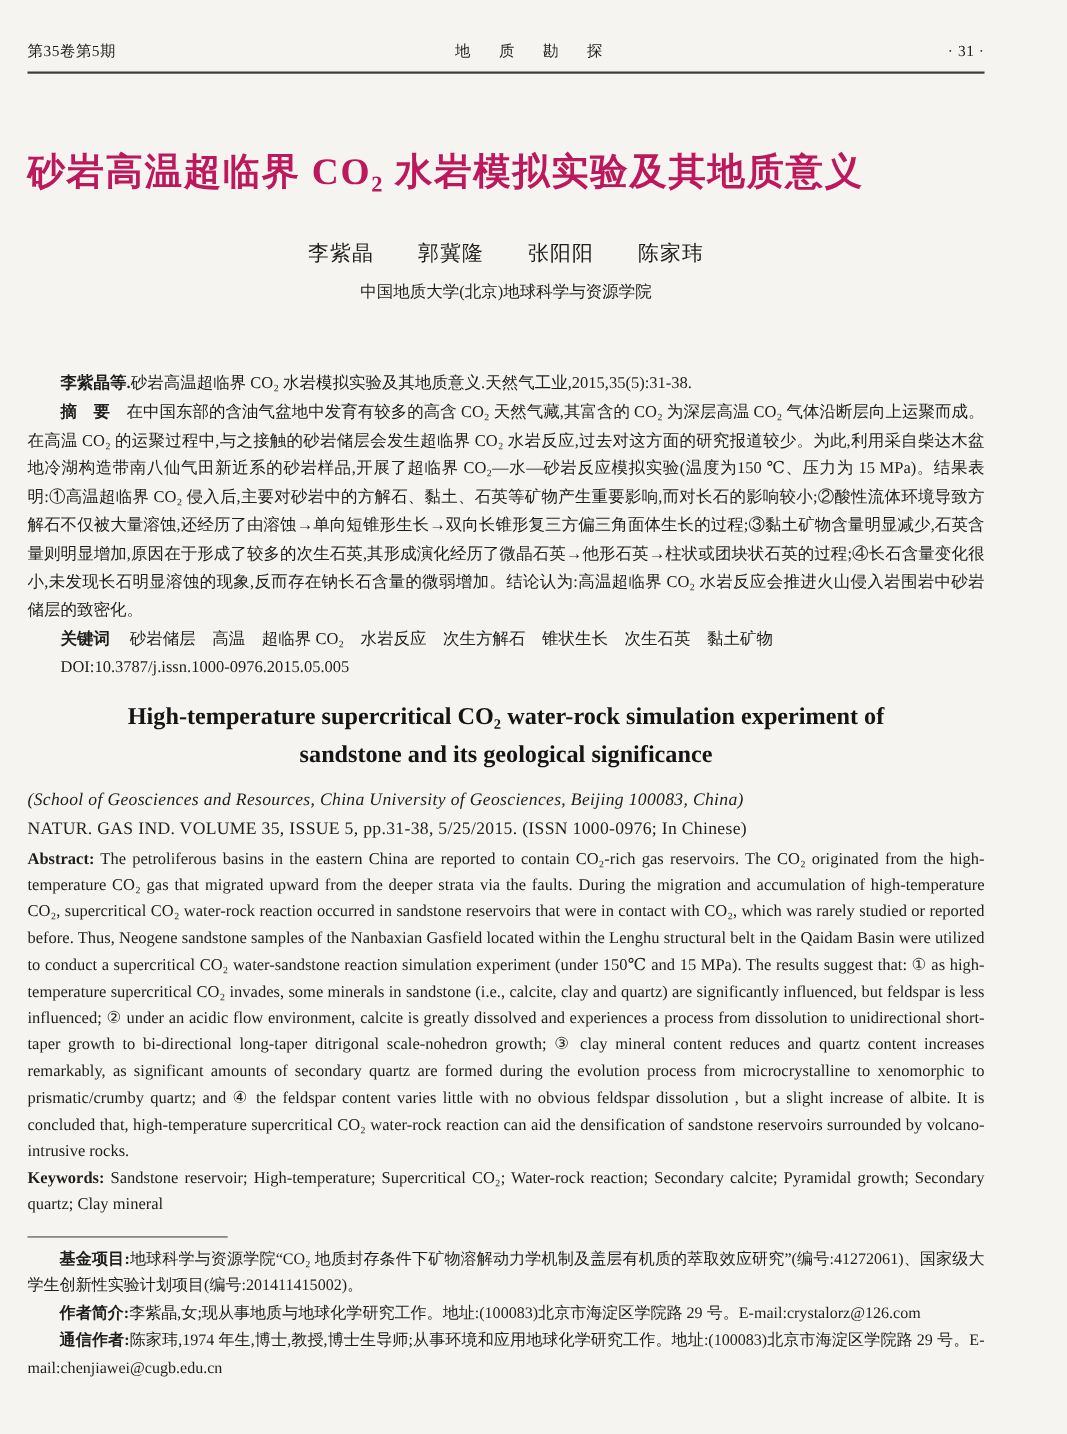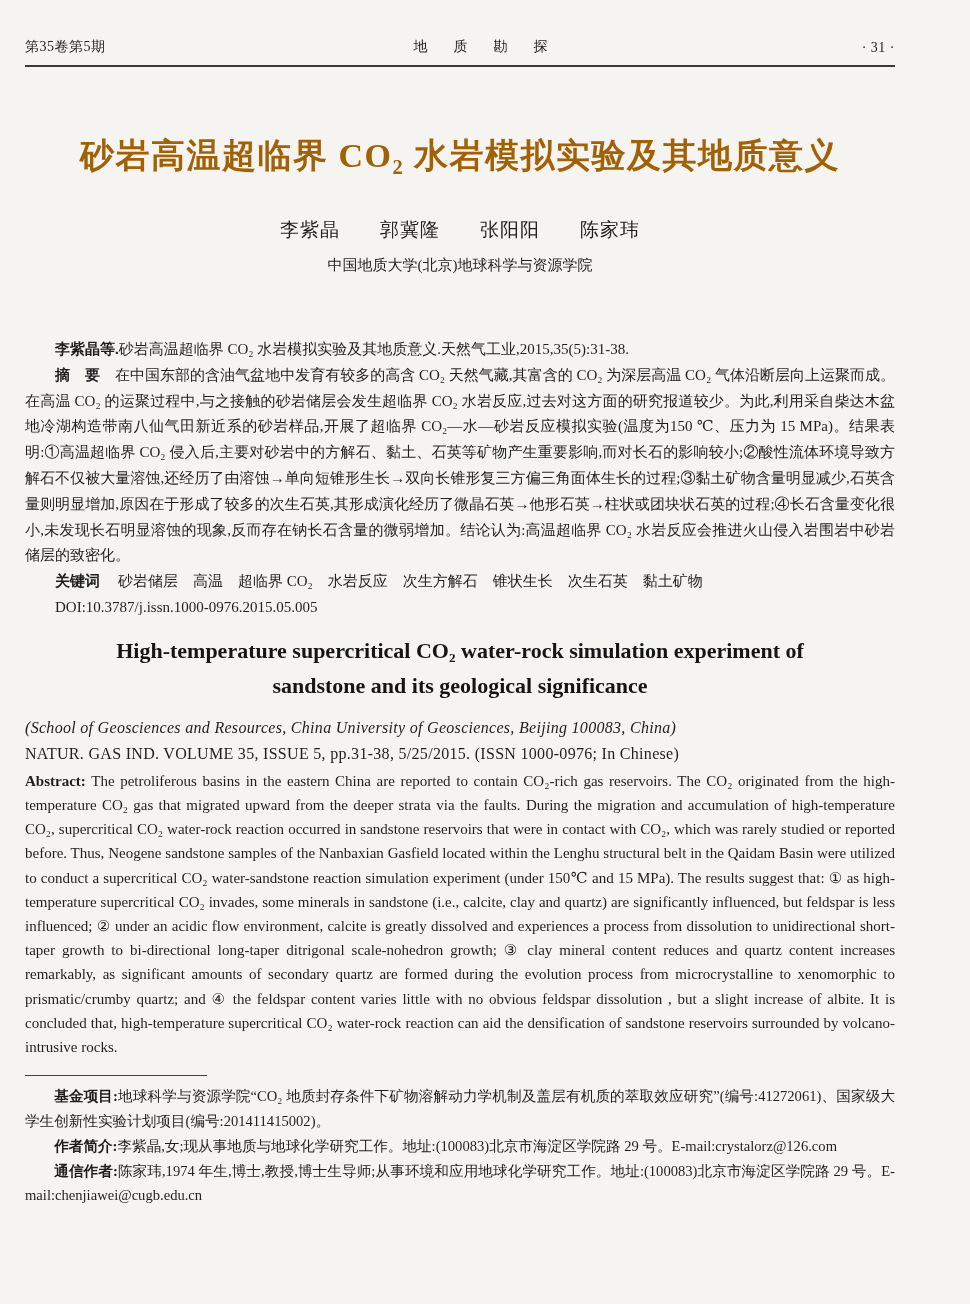--- a/index.html
+++ b/index.html
@@ -17,23 +17,23 @@
     padding-top:38px;
     display:flex;justify-content:space-between;align-items:flex-end;
     font-size:14px;letter-spacing:.5px;
     border-bottom:2.2px solid #3a3a3a;
     padding-bottom:9px;
   }
   .journal-header .center{letter-spacing:6px;}
 
   
   .title-cn{
-    margin-top:66px;text-align:center;
+    margin-top:66px;text-align:left;
     font-size:34px;font-weight:bold;letter-spacing:1.5px;
-    color:#a16207;
+    color:#be185d;
   }
   .authors-cn{margin-top:38px;text-align:center;font-size:19px;letter-spacing:1px;}
   .affiliation-cn{margin-top:13px;text-align:center;font-size:15px;}
 
   
   .cn-block{margin-top:62px;font-size:15px;line-height:25.8px;text-align:justify;}
   .para{text-indent:2em;margin:0;}
   .lead{font-weight:bold;}
   .lead-gap{margin-right:1em;}
   .kw-gap{margin-right:1.2em;}
@@ -79,20 +79,21 @@
 
     <div class="title-en">
       <div>High-temperature supercritical CO₂ water-rock simulation experiment of</div>
       <div>sandstone and its geological significance</div>
     </div>
     <div class="affiliation-en">(School of Geosciences and Resources, China University of Geosciences, Beijing 100083, China)</div>
     <div class="journal-en">NATUR. GAS IND. VOLUME 35, ISSUE 5, pp.31-38, 5/25/2015. (ISSN 1000-0976; In Chinese)</div>
 
     <div class="en-abstract">
       <p><span class="lead">Abstract:</span><span> The petroliferous basins in the eastern China are reported to contain CO₂-rich gas reservoirs. The CO₂ originated from the high-temperature CO₂ gas that migrated upward from the deeper strata via the faults. During the migration and accumulation of high-temperature CO₂, supercritical CO₂ water-rock reaction occurred in sandstone reservoirs that were in contact with CO₂, which was rarely studied or reported before. Thus, Neogene sandstone samples of the Nanbaxian Gasfield located within the Lenghu structural belt in the Qaidam Basin were utilized to conduct a supercritical CO₂ water-sandstone reaction simulation experiment (under 150℃ and 15 MPa). The results suggest that: ① as high-temperature supercritical CO₂ invades, some minerals in sandstone (i.e., calcite, clay and quartz) are significantly influenced, but feldspar is less influenced; ② under an acidic flow environment, calcite is greatly dissolved and experiences a process from dissolution to unidirectional short-taper growth to bi-directional long-taper ditrigonal scale-nohedron growth; ③ clay mineral content reduces and quartz content increases remarkably, as significant amounts of secondary quartz are formed during the evolution process from microcrystalline to xenomorphic to prismatic/crumby quartz; and ④ the feldspar content varies little with no obvious feldspar dissolution , but a slight increase of albite. It is concluded that, high-temperature supercritical CO₂ water-rock reaction can aid the densification of sandstone reservoirs surrounded by volcano-intrusive rocks.</span></p>
+      <p><span class="lead">Keywords:</span><span> Sandstone reservoir; High-temperature; Supercritical CO₂; Water-rock reaction; Secondary calcite; Pyramidal growth; Secondary quartz; Clay mineral</span></p>
     </div>
 
     <div class="footnote-divider"></div>
 
     <div class="footnotes">
       <p><span class="lead">基金项目:</span><span>地球科学与资源学院“CO₂ 地质封存条件下矿物溶解动力学机制及盖层有机质的萃取效应研究”(编号:41272061)、国家级大学生创新性实验计划项目(编号:201411415002)。</span></p>
       <p><span class="lead">作者简介:</span><span>李紫晶,女;现从事地质与地球化学研究工作。地址:(100083)北京市海淀区学院路 29 号。E-mail:crystalorz@126.com</span></p>
       <p><span class="lead">通信作者:</span><span>陈家玮,1974 年生,博士,教授,博士生导师;从事环境和应用地球化学研究工作。地址:(100083)北京市海淀区学院路 29 号。E-mail:chenjiawei@cugb.edu.cn</span></p>
     </div>
 

